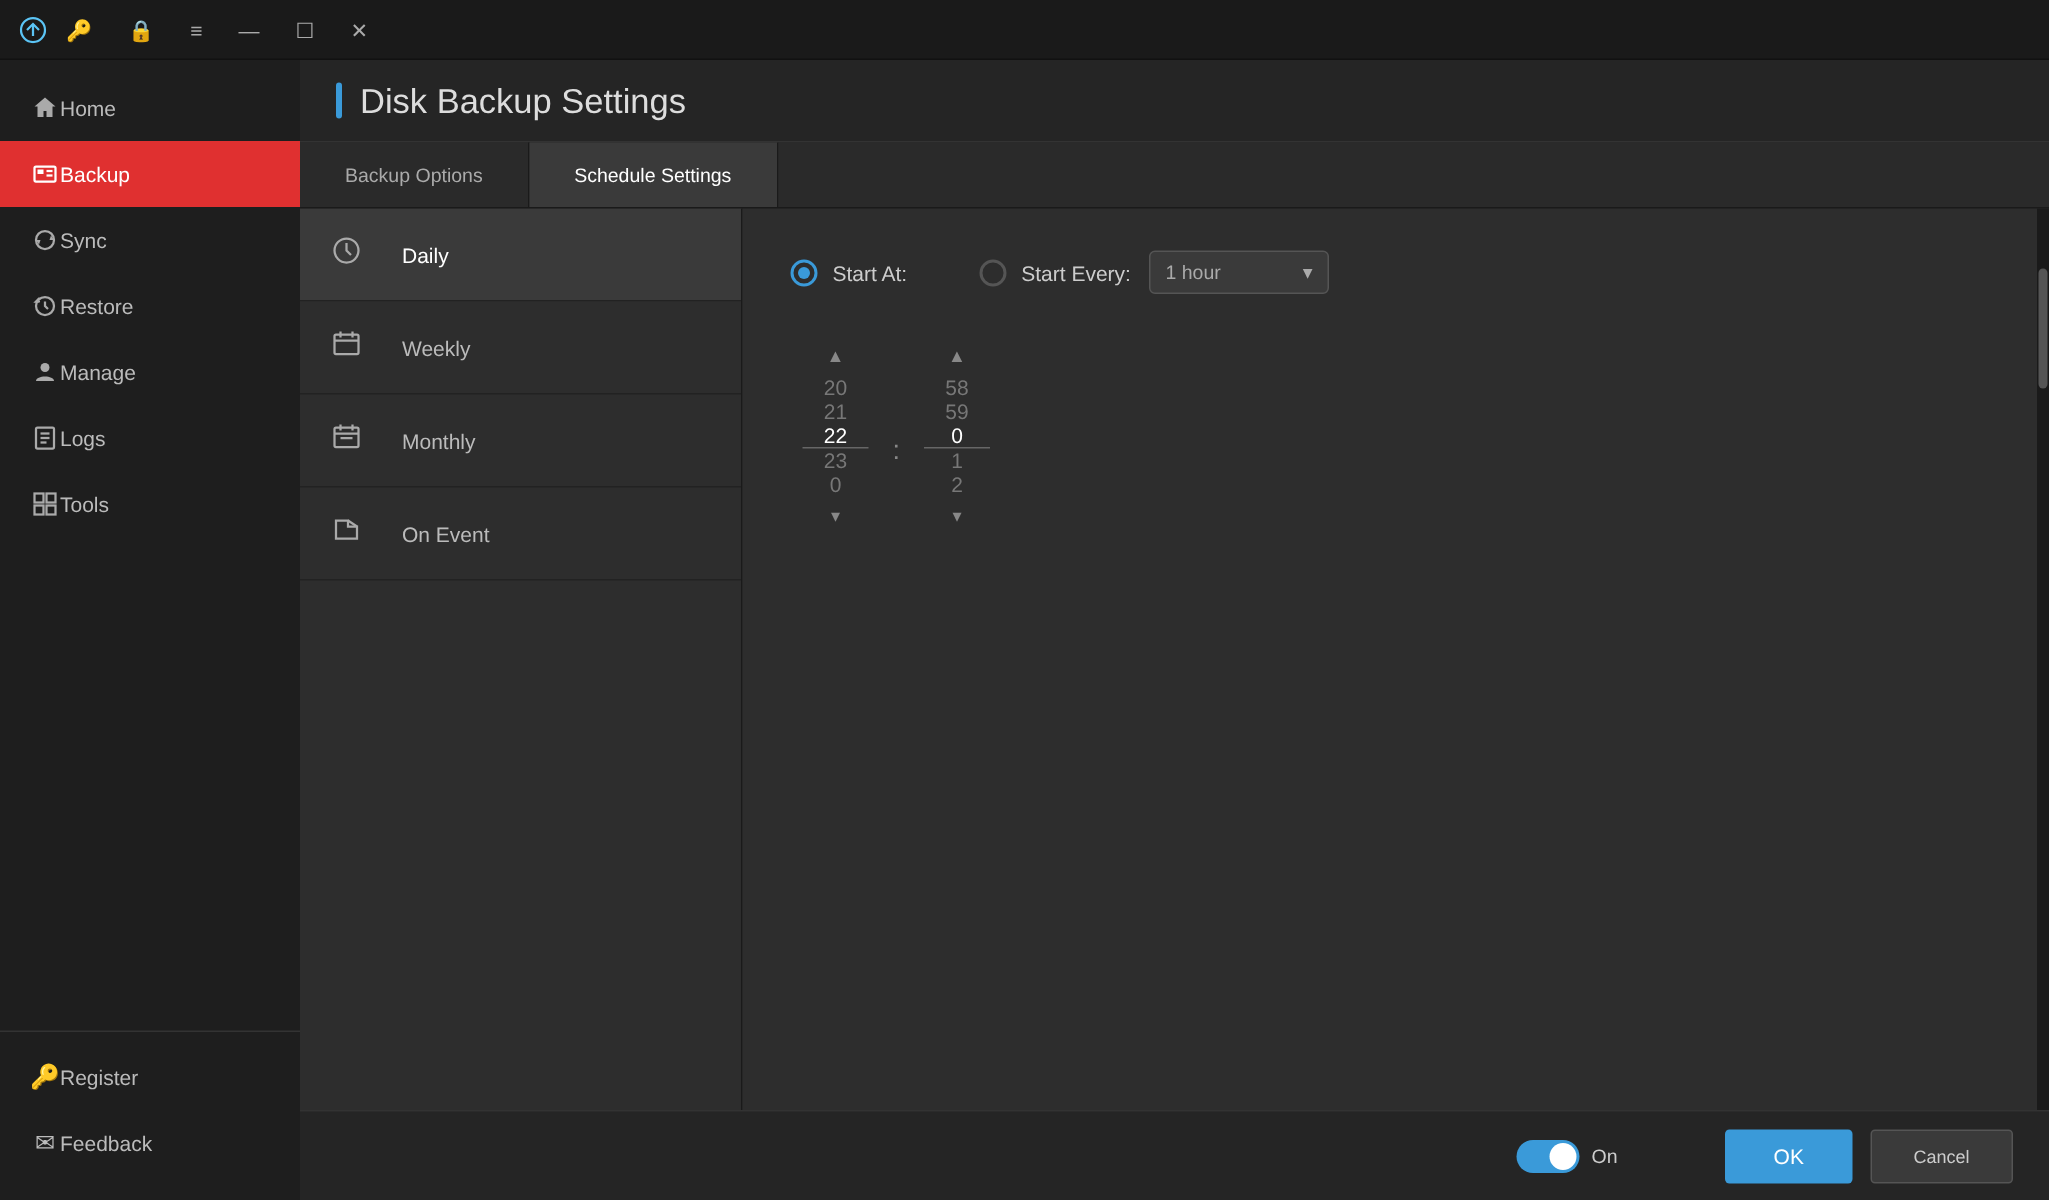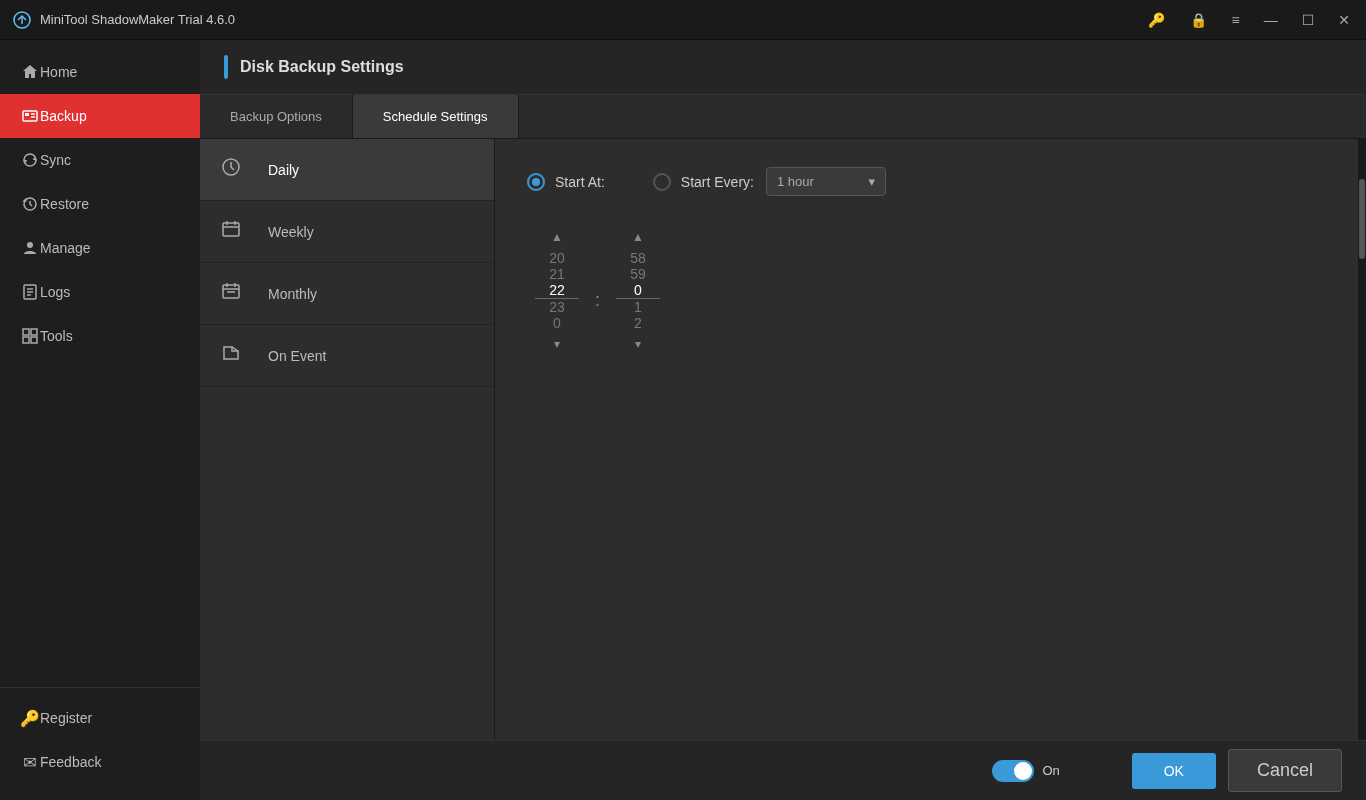--- a/index.html
+++ b/index.html
@@ -110,23 +110,23 @@
       background: #252525;
     }
     #page-header .accent-bar {
       width: 4px;
       height: 24px;
       background: #3a9ad9;
       margin-right: 12px;
       border-radius: 2px;
     }
     #page-header .page-title-text {
-      font-size: 16px;
+      font-size: 23px;
       color: #ddd;
-      font-weight: 700;
+      font-weight: 400;
     }
 
     
     #tabs-row {
       display: flex;
       background: #2a2a2a;
       border-bottom: 1px solid #1a1a1a;
     }
     .tab-item {
       padding: 14px 30px;
@@ -321,21 +321,21 @@
       font-size: 14px;
       cursor: pointer;
       border-radius: 3px;
       margin-left: 40px;
     }
     .btn-cancel {
       background: #3a3a3a;
       color: #ccc;
       border: 1px solid #555;
       padding: 10px 28px;
-      font-size: 18px;
+      font-size: 12px;
       cursor: pointer;
       border-radius: 3px;
     }
 
     
     .time-grid {
       display: flex;
       align-items: flex-start;
     }
     .time-cell {
@@ -354,21 +354,20 @@
 <body>
 
 <div id="title-bar">
   <div class="app-icon">
     <svg width="18" height="18" viewBox="0 0 18 18">
       <circle cx="9" cy="9" r="8" stroke="#5bc4f5" stroke-width="1.5" fill="none"></circle>
       <path d="M5 9 L9 5 L13 9" stroke="#5bc4f5" stroke-width="1.5" fill="none"></path>
       <path d="M9 5 L9 13" stroke="#5bc4f5" stroke-width="1.5"></path>
     </svg>
   </div>
-  <span class="app-title">MiniTool ShadowMaker Trial 4.6.0</span>
   <div class="title-actions">
     <span title="Register">🔑</span>
     <span title="Lock">🔒</span>
     <span>≡</span>
     <span class="win-btn">—</span>
     <span class="win-btn">☐</span>
     <span class="win-btn">✕</span>
   </div>
 </div>
 

